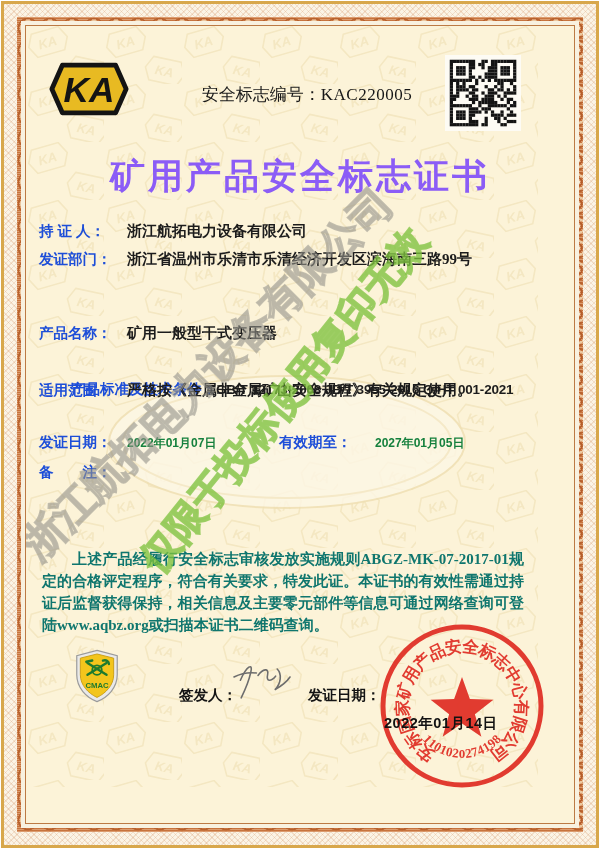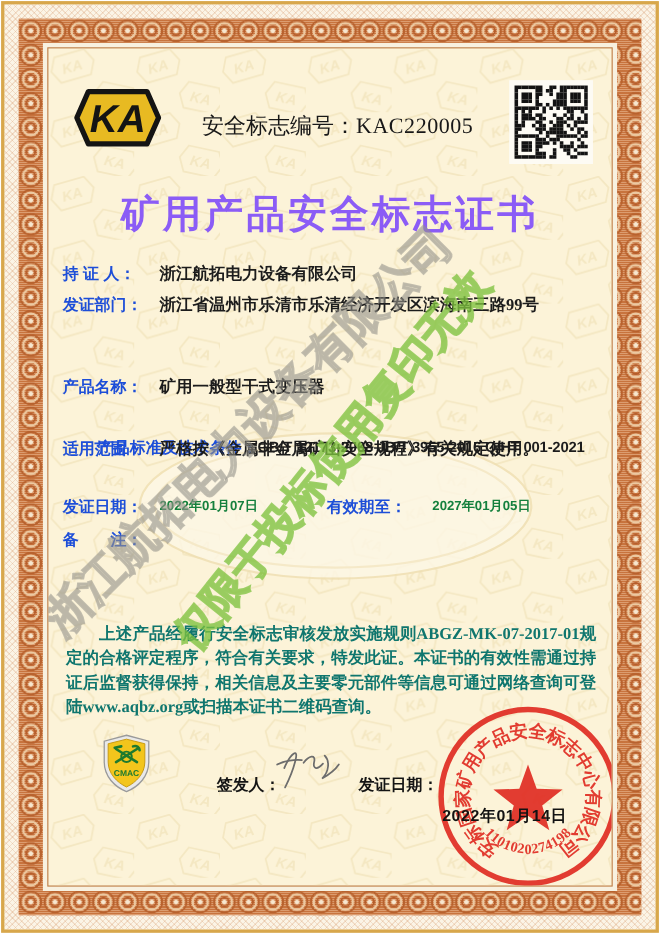--- a/index.html
+++ b/index.html
@@ -2,38 +2,38 @@
 <html><head>
 <meta charset="utf-8">
 <style>
   html,body{margin:0;padding:0;background:#ffffff;}
   .page{width:600px;height:849px;box-sizing:border-box;padding:1px;background:#fff;
         font-family:"Liberation Sans",sans-serif;}
   .frame{box-sizing:border-box;width:598px;height:847px;border:3px solid #d8a74b;padding:13px;
         background-color:#fbf4e6;
         background-image:repeating-linear-gradient(45deg, rgba(205,130,77,.20) 0 1px, transparent 1px 4px),
                          repeating-linear-gradient(135deg, rgba(205,130,77,.20) 0 1px, transparent 1px 4px);}
-  .ornate{box-sizing:border-box;width:100%;height:100%;padding:22px;
+  .ornate{box-sizing:border-box;width:100%;height:100%;padding:4px;
         background-color:#cd7a43;
         background-image:
           radial-gradient(circle at 11px 11px, #f7e7cf 0 1.8px, transparent 2.4px),
           radial-gradient(circle at 11px 11px, transparent 0 3.2px, #b55d2b 3.2px 4.4px, transparent 5px),
           radial-gradient(circle at 11px 11px, transparent 0 6px, #ecc9a1 6px 7.6px, transparent 8.2px),
           radial-gradient(circle at 11px 11px, transparent 0 8.8px, #b8622e 8.8px 10px, transparent 10.6px),
           repeating-linear-gradient(0deg, rgba(255,236,214,.30) 0 1px, rgba(181,93,43,.22) 1px 2px);
         background-size:22px 22px,22px 22px,22px 22px,22px 22px,auto;}
   .gapline{box-sizing:border-box;width:100%;height:100%;padding:4px;background:#f8f1e0;}
   .content{position:relative;box-sizing:border-box;width:100%;height:100%;
         border:1px solid #bc7a44;background:#fcf3d8;overflow:hidden;}
   .bg-svg{position:absolute;left:0;top:0;z-index:0;}
 
   
   .ka-badge{position:absolute;left:23px;top:36px;width:80px;height:54px;z-index:2;}
   .certno{position:absolute;left:0;right:0;top:57px;text-align:center;padding-left:14px;z-index:2;
-        font-family:"Liberation Serif",serif;font-size:20px;color:#181818;}
+        font-family:"Liberation Serif",serif;font-size:17px;color:#181818;}
   .certno .num{letter-spacing:.5px;}
   .qr{position:absolute;left:419px;top:29px;width:76px;height:76px;z-index:2;background:#fdfbf4;}
 
   .title{position:absolute;left:0;right:0;top:127px;margin:0;text-align:center;z-index:2;
         font-family:"Liberation Serif",serif;font-weight:700;font-size:35px;letter-spacing:3px;color:#8b5cf6;}
 
   
   .fields{position:absolute;left:13px;right:10px;top:0;bottom:0;z-index:2;}
   .frow{position:absolute;left:0;right:0;white-space:nowrap;}
   .flabel{display:inline-block;min-width:88px;font-weight:700;font-size:14.5px;color:#1d4ed8;

